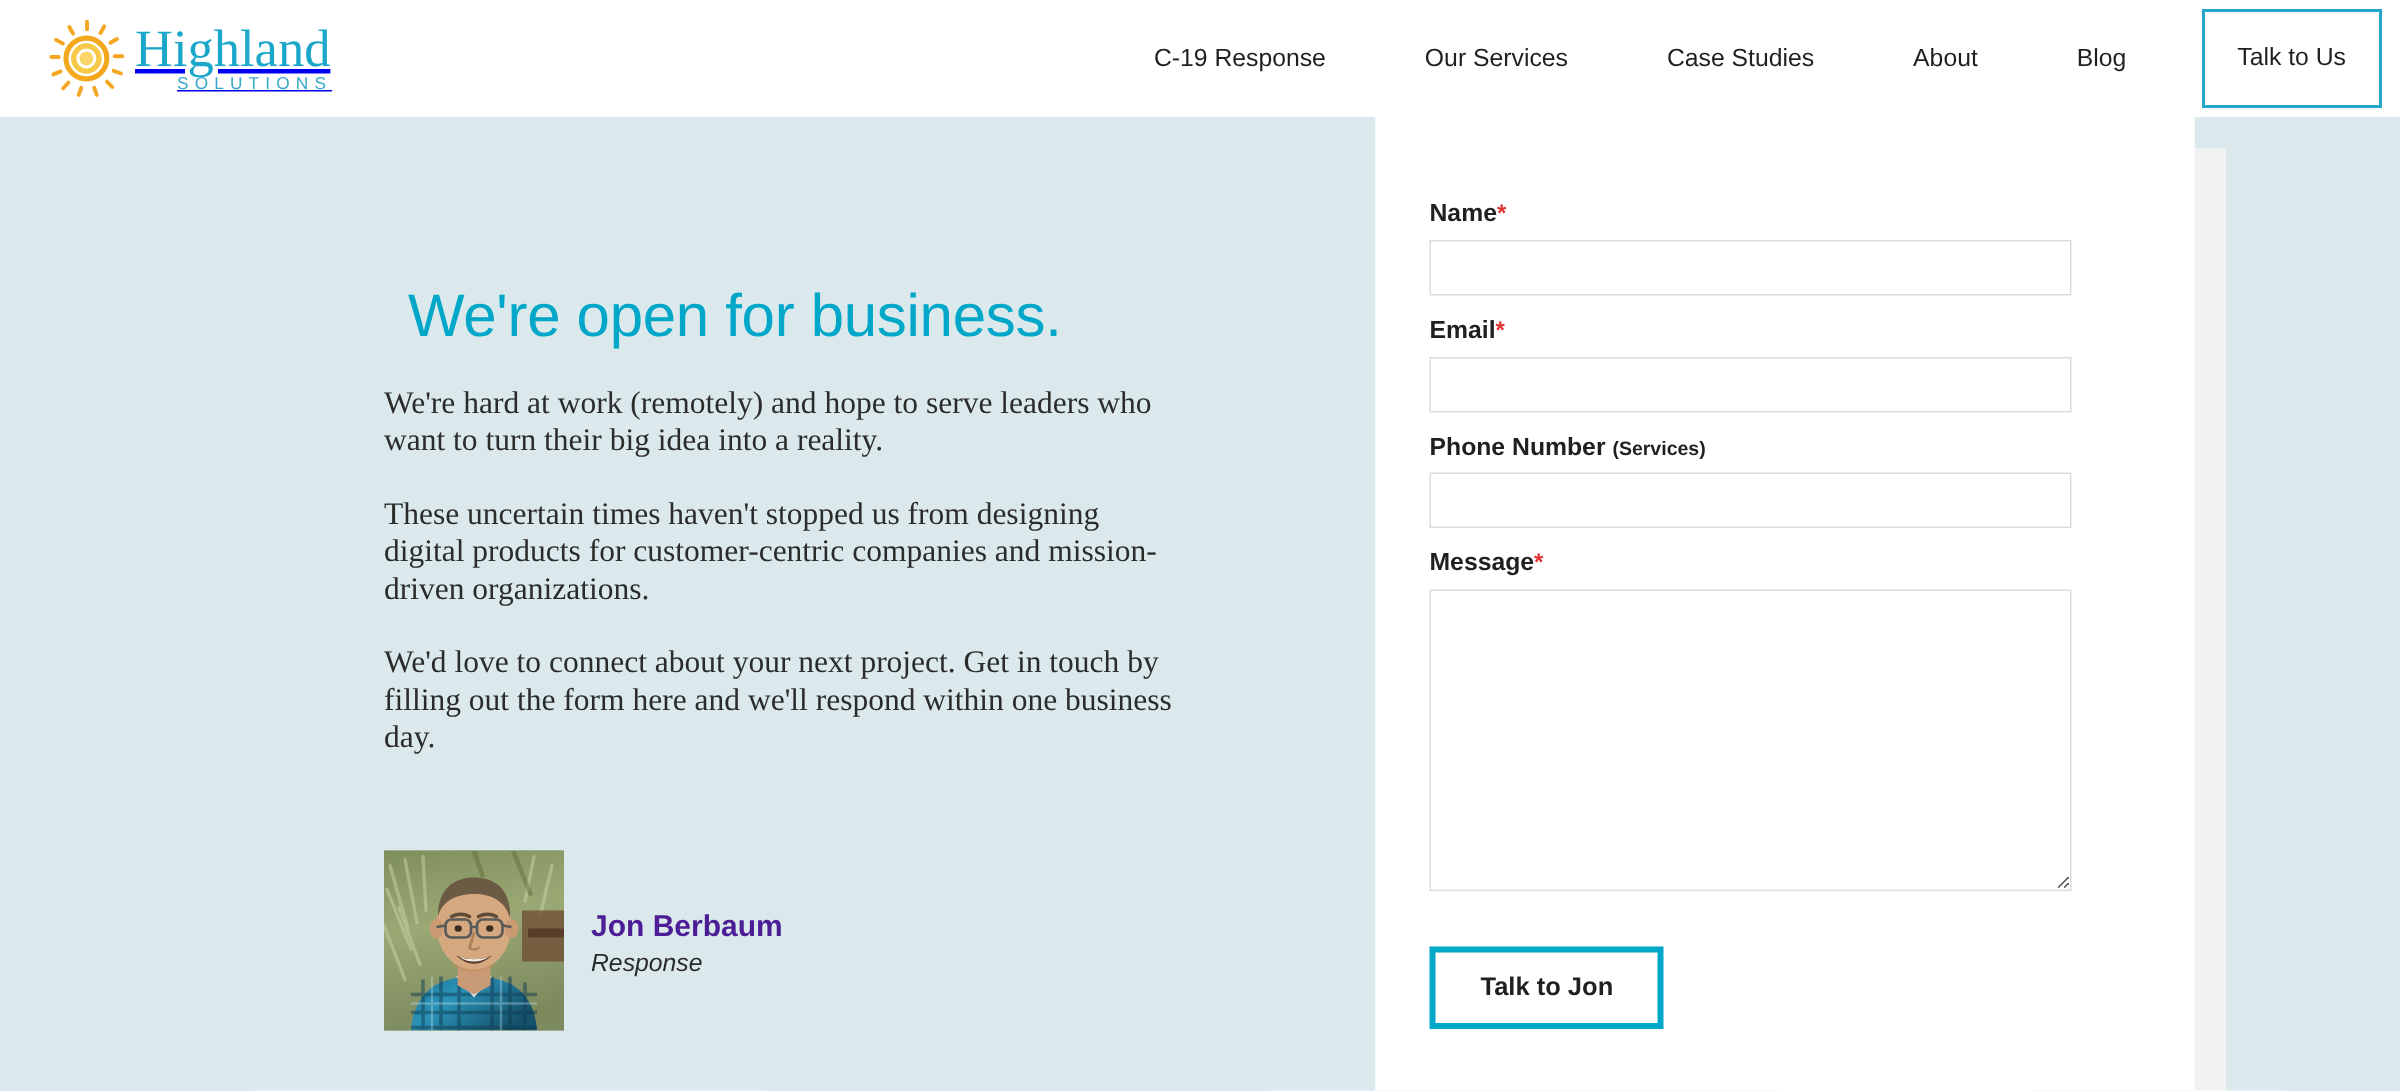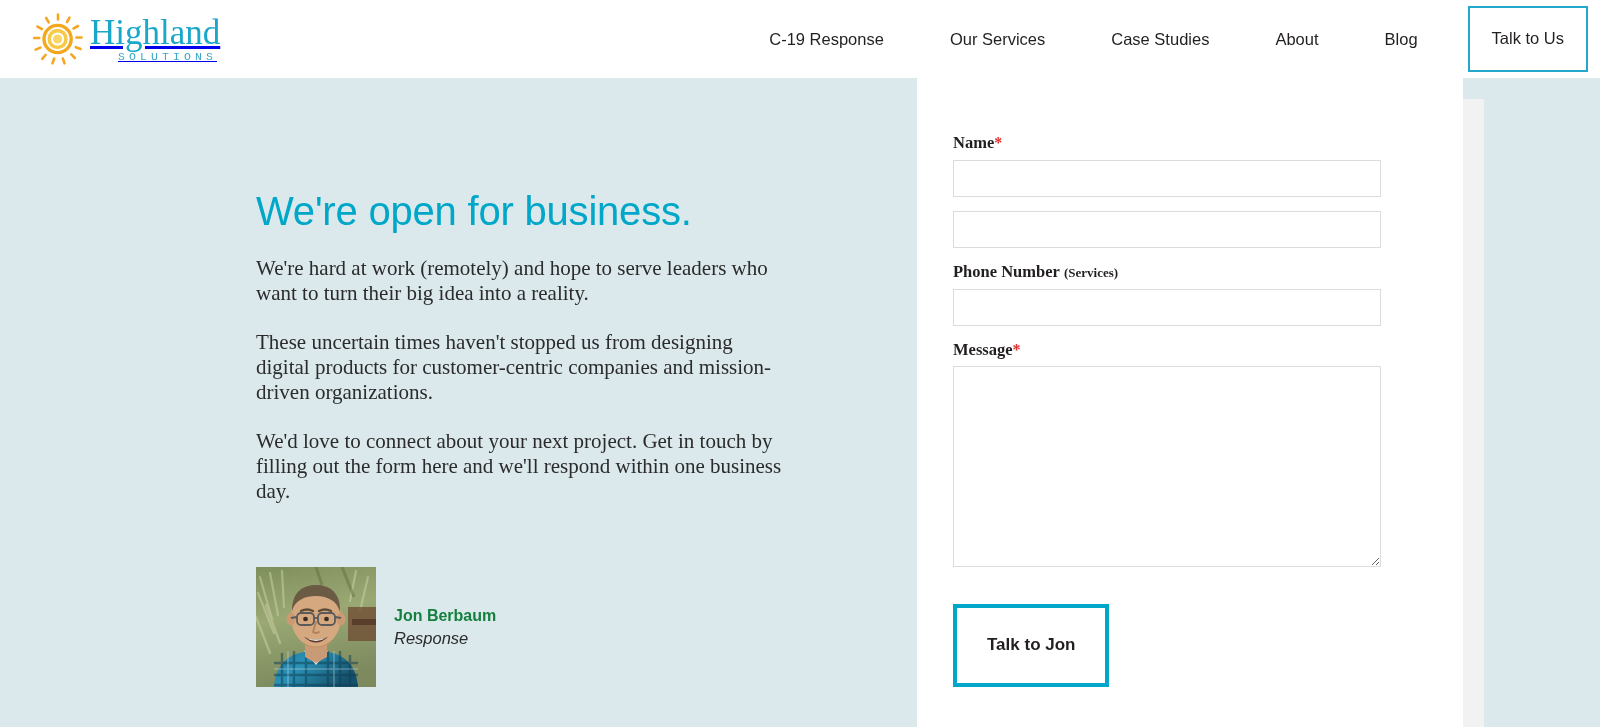--- a/index.html
+++ b/index.html
@@ -59,21 +59,21 @@
     line-height: 1;
   }
   .logo-word {
     font-family: "Liberation Serif", serif;
     font-size: 35px;
     color: #1BA7C9;
     letter-spacing: 0px;
     line-height: 34px;
   }
   .logo-sub {
-    font-family: Liberation Mono, monospace;
+    font-family: Liberation Sans, sans-serif;
     font-size: 11.5px;
     color: #38A9C6;
     letter-spacing: 4.1px;
     margin-top: 1px;
     margin-left: 28px;
     font-weight: 400;
   }
 
   .nav {
     position: absolute;
@@ -123,21 +123,21 @@
     left: 256px;
     top: 110px;
     width: 560px;
   }
 
   .hero-title {
     font-family: "Liberation Sans", sans-serif;
     font-size: 40px;
     font-weight: 400;
     color: #00A7C8;
-    margin: 0 0 22px 0;
+    margin: 0 0 22px 16px;
     line-height: 1.15;
     letter-spacing: -0.2px;
   }
 
   .hero-p {
     font-family: "Liberation Serif", serif;
     font-size: 21px;
     line-height: 25px;
     color: #2b2b2b;
     margin: 0 0 24px 0;
@@ -161,23 +161,23 @@
     position: relative;
     background: #6b7a4a;
   }
   .bio-photo svg { display: block; }
   .bio-text {
     margin-left: 18px;
     padding-top: 40px;
   }
   .bio-name {
     font-family: "Liberation Sans", sans-serif;
-    font-size: 16px;
+    font-size: 20px;
     font-weight: bold;
-    color: #15803d;
+    color: #4c1d95;
     line-height: 1.1;
   }
   .bio-role {
     font-family: "Liberation Sans", sans-serif;
     font-size: 16.5px;
     font-style: italic;
     color: #2b2b2b;
     margin-top: 4px;
     line-height: 1.1;
   }
@@ -203,21 +203,21 @@
   .form-inner {
     position: absolute;
     left: 36px;
     top: 55px;
     width: 428px;
   }
 
   .field { margin-bottom: 14px; }
 
   .field-label {
-    font-family: Liberation Serif, serif;
+    font-family: Liberation Sans, sans-serif;
     font-size: 16.5px;
     font-weight: bold;
     color: #231f20;
     display: block;
     margin-bottom: 7px;
     line-height: 1.2;
   }
   .req {
     color: #e03131;
     font-weight: bold;
@@ -261,21 +261,21 @@
   }
 
   .submit-btn {
     margin-top: 23px;
     border: 4px solid #00A7C8;
     background: #ffffff;
     color: #231f20;
     font-family: "Liberation Sans", sans-serif;
     font-size: 17px;
     font-weight: bold;
-    padding: 27px 30px;
+    padding: 13px 30px;
     cursor: pointer;
     line-height: 1.2;
     border-radius: 0;
   }
 
   
   .right-fill {
     position: absolute;
     left: 1484px;
     top: 78px;
@@ -449,20 +449,21 @@
 
   <section class="form-panel">
     <form class="form-inner">
 
       <div class="field">
         <label class="field-label" for="inp-name"><span>Name</span><span class="req">*</span></label>
         <input id="inp-name" class="text-input" type="text" placeholder="" style="">
       </div>
 
       <div class="field">
+        <label class="field-label" for="inp-email"><span>Email</span><span class="req">*</span></label>
         <input id="inp-email" class="text-input" type="text" placeholder="" style="">
       </div>
 
       <div class="field">
         <label class="field-label" for="inp-phone"><span>Phone Number</span>&nbsp;<span class="optional">(Services)</span></label>
         <input id="inp-phone" class="text-input" type="text" placeholder="" style="">
       </div>
 
       <div class="field">
         <label class="field-label" for="inp-message"><span>Message</span><span class="req">*</span></label>

